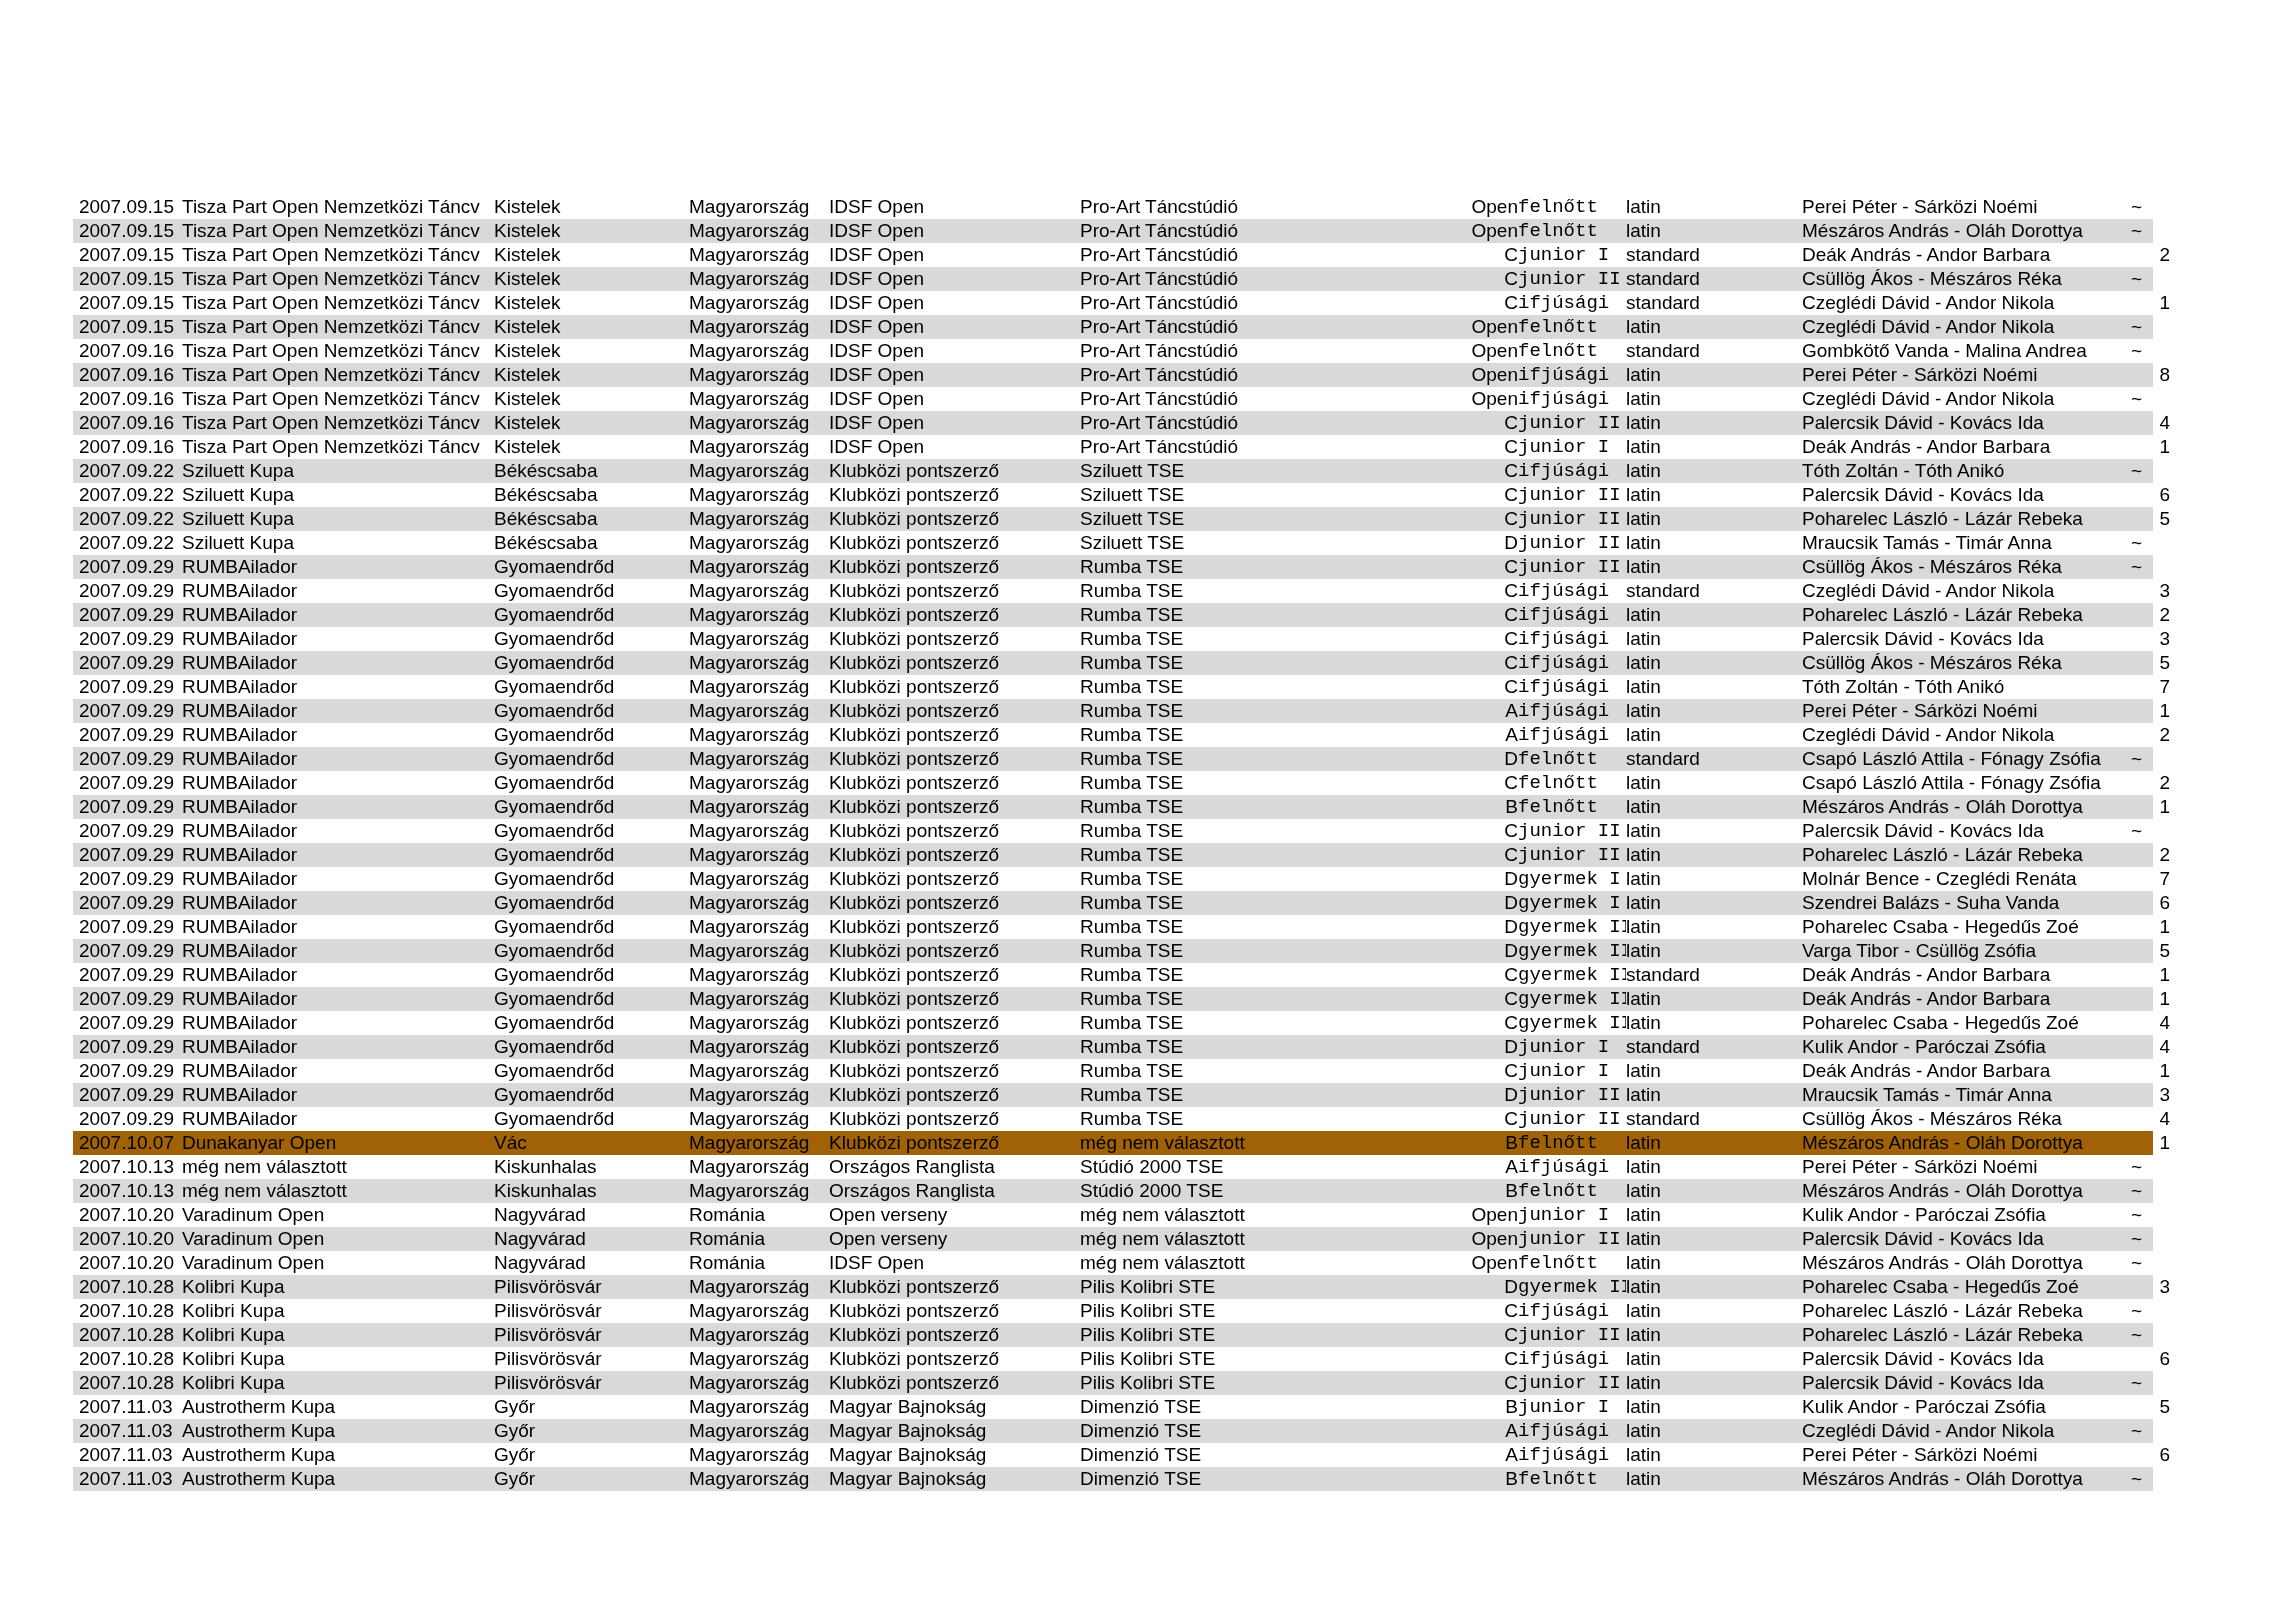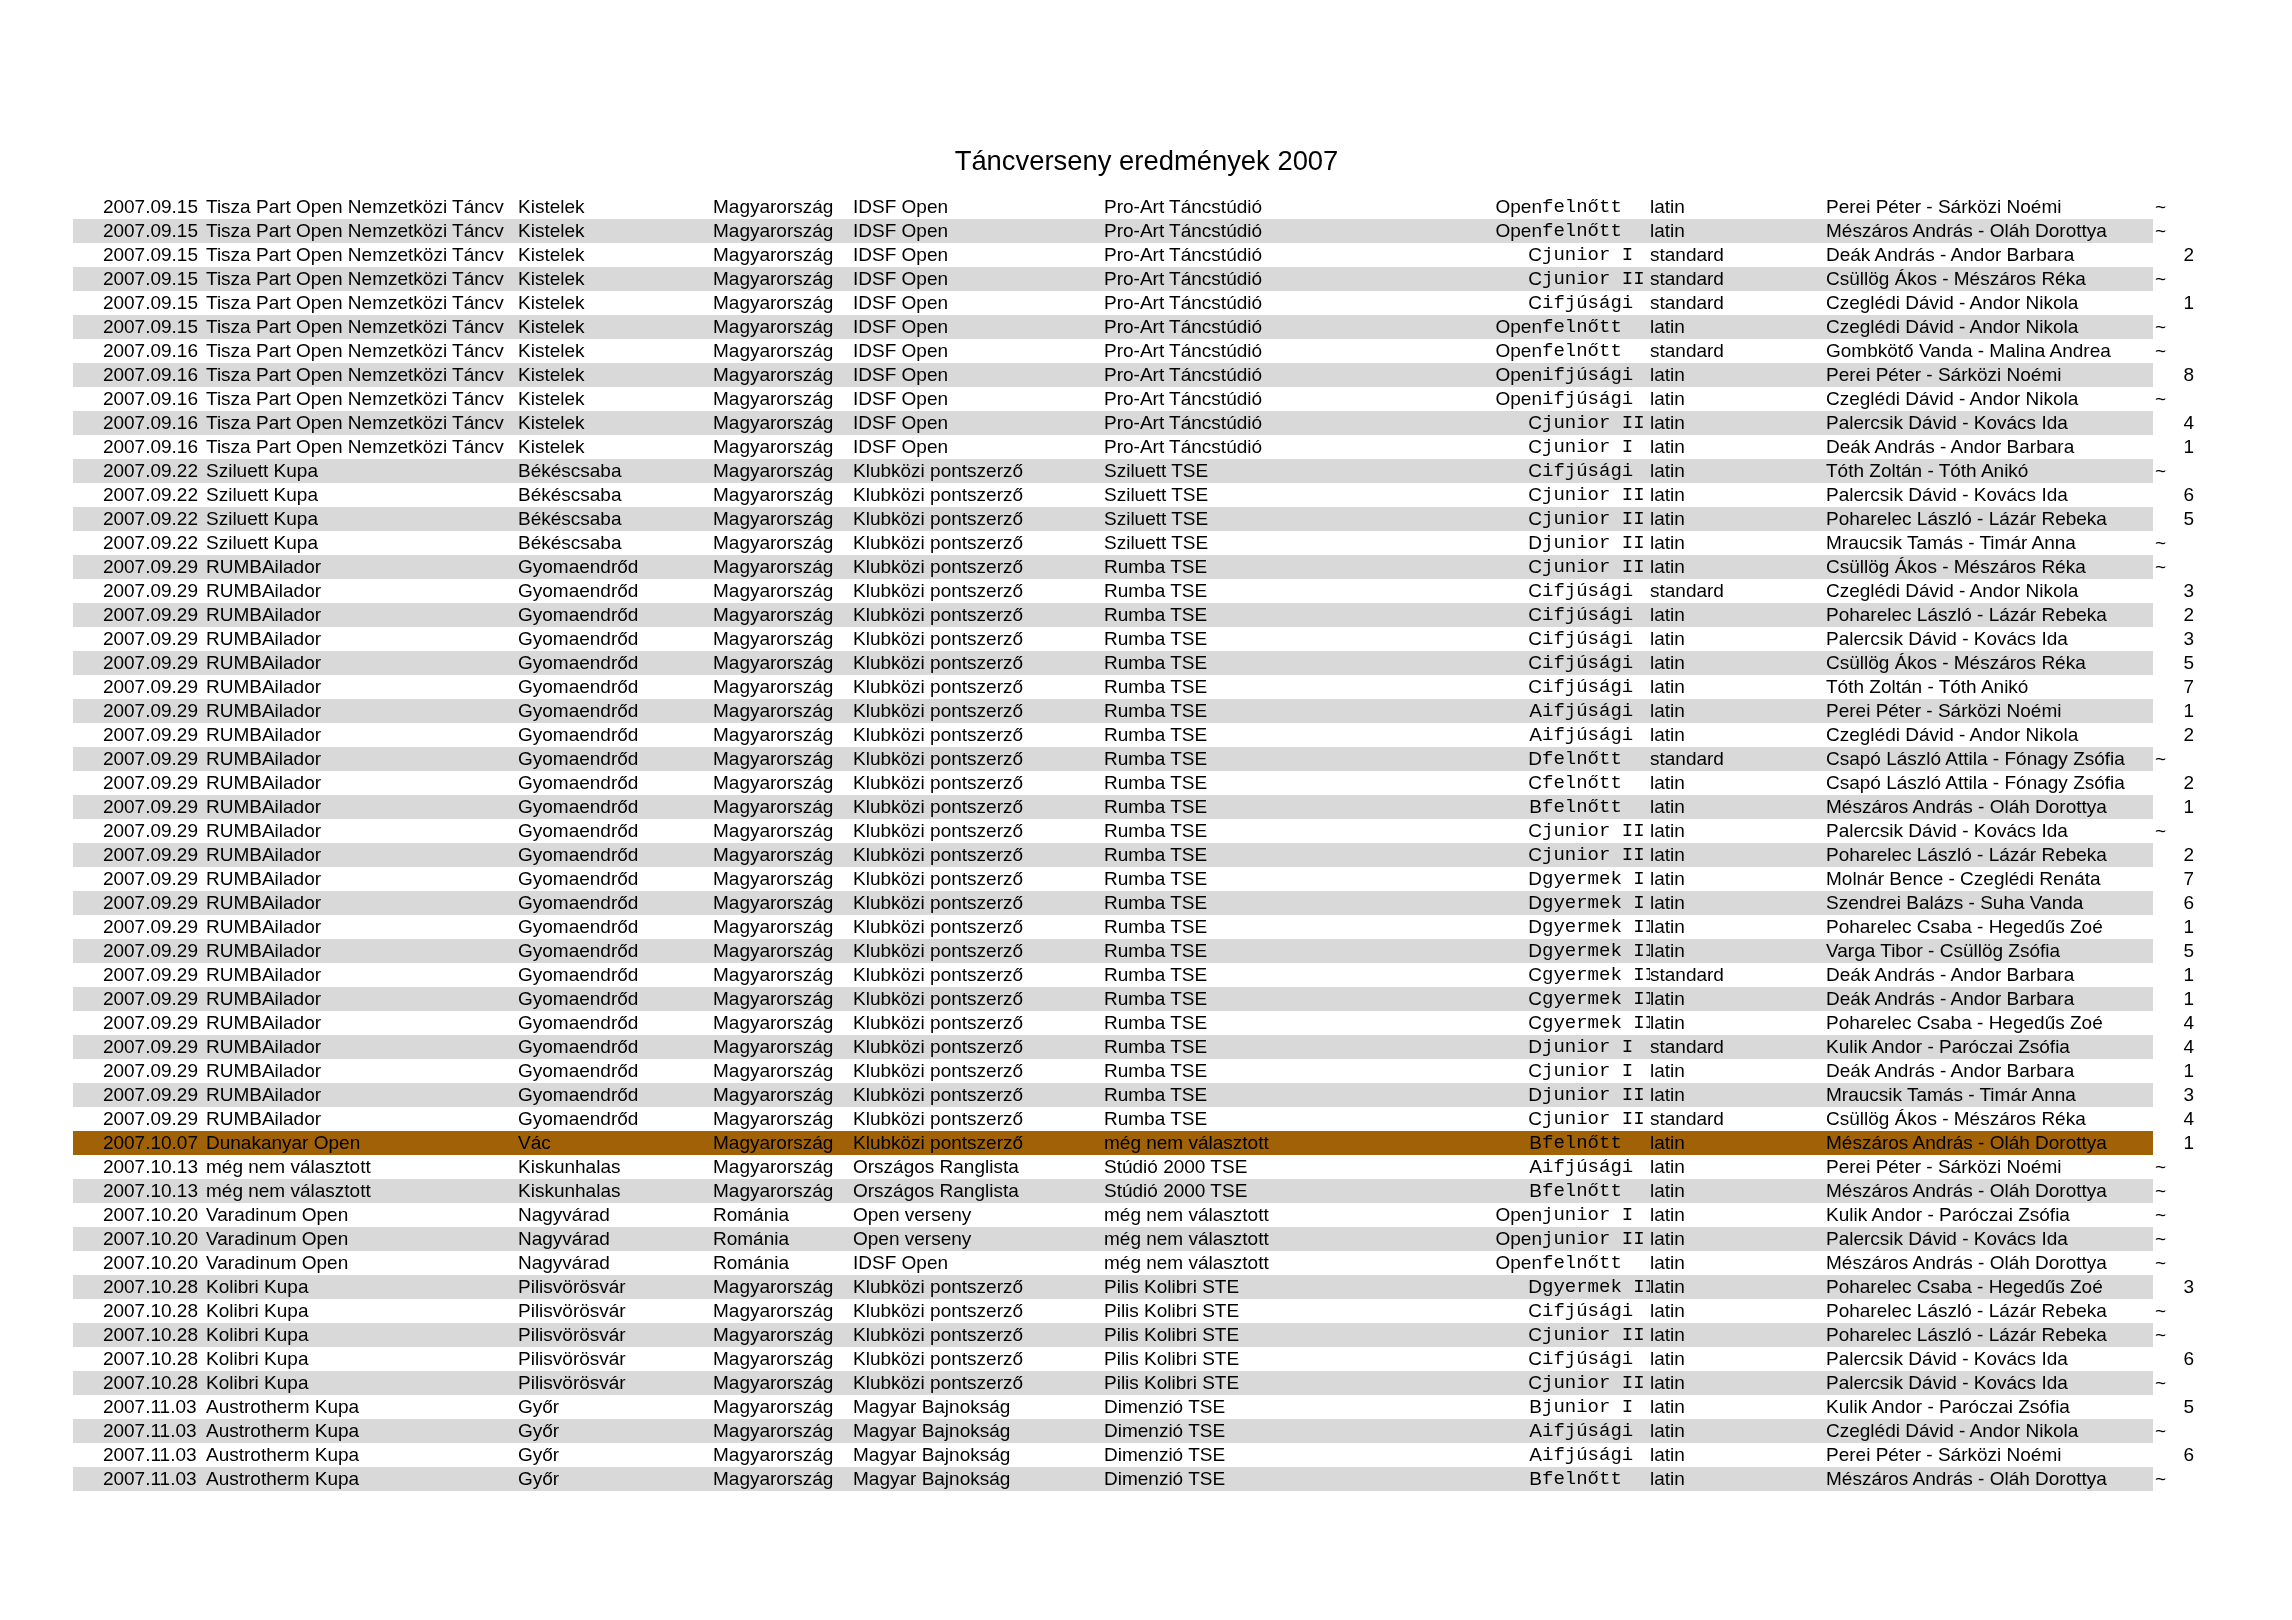--- a/index.html
+++ b/index.html
@@ -15,38 +15,37 @@
     text-align:center;font-size:27.4px;line-height:31px;
     font-weight:normal;white-space:nowrap;
   }
   .results-table{position:absolute;top:195px;left:73px;width:2080px;}
   .row{
     display:flex;flex-wrap:nowrap;align-items:center;
     height:24px;line-height:24px;
     font-size:19px;white-space:nowrap;
   }
   .c{flex:none;overflow:hidden;box-sizing:border-box;}
-  .c-date{width:109px;padding-left:5.9px;margin-left:24px;}
+  .c-date{width:109px;padding-left:5.9px;}
   .c-competition{width:312px;}
   .c-city{width:195px;}
   .c-country{width:140px;}
   .c-category{width:229px;}
   .c-club{width:383px;margin-left:22px;}
   .c-class{width:55px;text-align:right;}
   .c-age-group{width:108px;font-family:Liberation Mono, monospace;}
   .c-style{width:176px;}
   .c-couple{width:327px;}
   .c-result{width:45px;text-align:right;padding-right:3.9px;}
   .c-result.res-tilde{text-align:left;padding-left:2px;}
 </style>
 </head>
 <body>
 
 <div class="page">
-  <div class="doc-title">Táncverseny eredmények 2007</div>
 
   <div class="results-table" id="results-table">
   <div class="row">
     <span class="c c-date">2007.09.15</span>
     <span class="c c-competition">Tisza Part Open Nemzetközi Táncv</span>
     <span class="c c-city">Kistelek</span>
     <span class="c c-country">Magyarország</span>
     <span class="c c-category">IDSF Open</span>
     <span class="c c-club">Pro-Art Táncstúdió</span>
     <span class="c c-class">Open</span>

